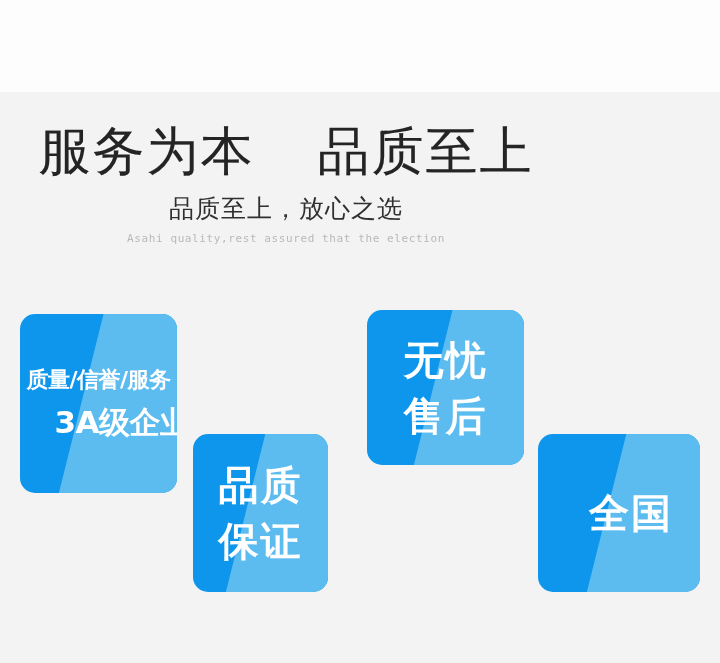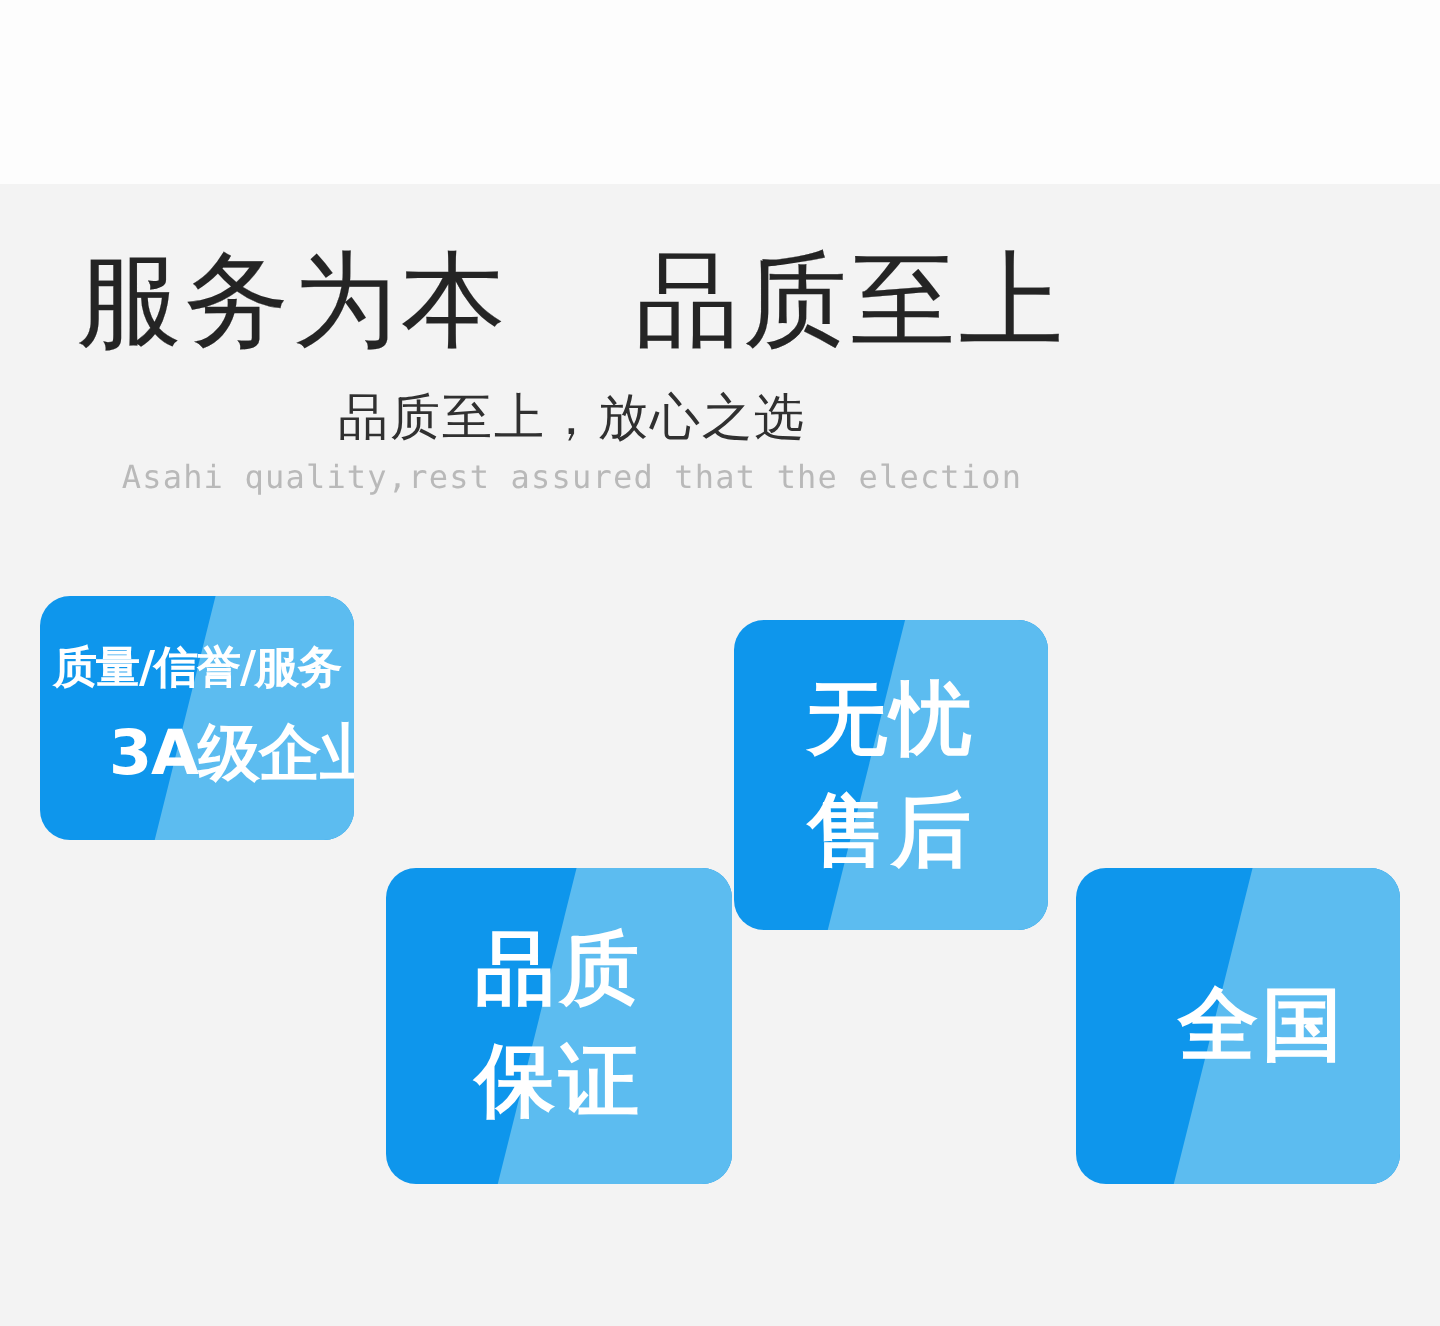--- a/index.html
+++ b/index.html
@@ -54,21 +54,21 @@
     font-family: "DejaVu Serif", "Liberation Serif", serif;
     font-size: 25px;
     line-height: 30px;
     font-weight: 400;
     color: #303030;
     letter-spacing: 1px;
   }
   .sub-title-en {
     margin-top: 8px;
     font-family: "DejaVu Sans Mono", "Liberation Mono", monospace;
-    font-size: 16px;
+    font-size: 11px;
     line-height: 14px;
     color: #b9b9b9;
     letter-spacing: 0.6px;
   }
   
   .badge {
     position: absolute;
     border-radius: 15px;
     overflow: hidden;
     background: #0e96ec;
@@ -119,22 +119,22 @@
   .badge-big .line-top,
   .badge-big .line-bottom {
     font-size: 40px;
     line-height: 54px;
     letter-spacing: 2px;
   }
   .badge-big .line-bottom {
     margin-top: 2px;
   }
   
-  #badge-quality { left: 20px;  top: 298px; width: 157px; height: 122px; }
-  #badge-pinzhi  { left: 193px; top: 434px; width: 173px; height: 158px; }
+  #badge-quality { left: 20px;  top: 314px; width: 157px; height: 179px; }
+  #badge-pinzhi  { left: 193px; top: 434px; width: 135px; height: 158px; }
   #badge-wuyou   { left: 367px; top: 310px; width: 157px; height: 155px; }
   #badge-quanguo { left: 538px; top: 434px; width: 162px; height: 158px; padding-left: 24px; }
 </style>
 </head>
 <body>
 
 <div id="stage">
 
   <div class="top-band"></div>
 

